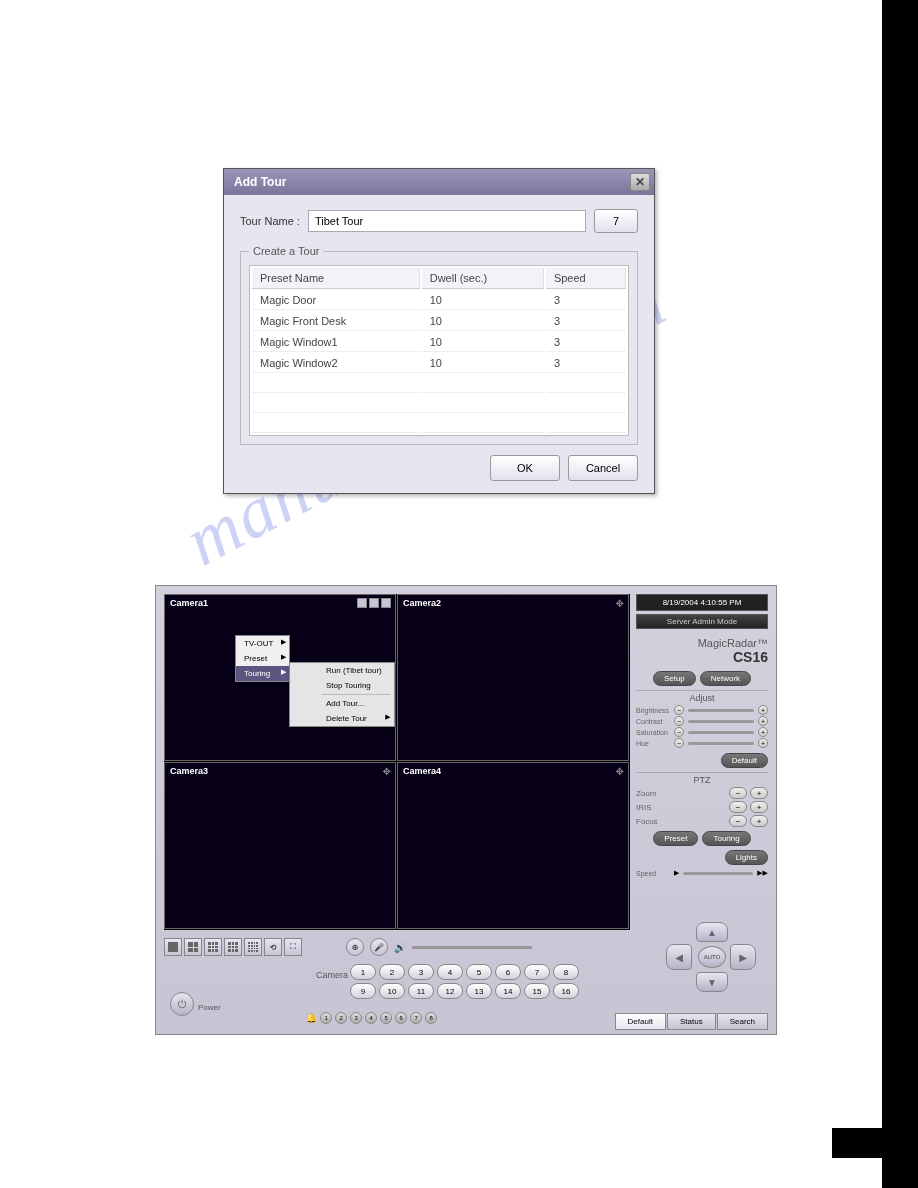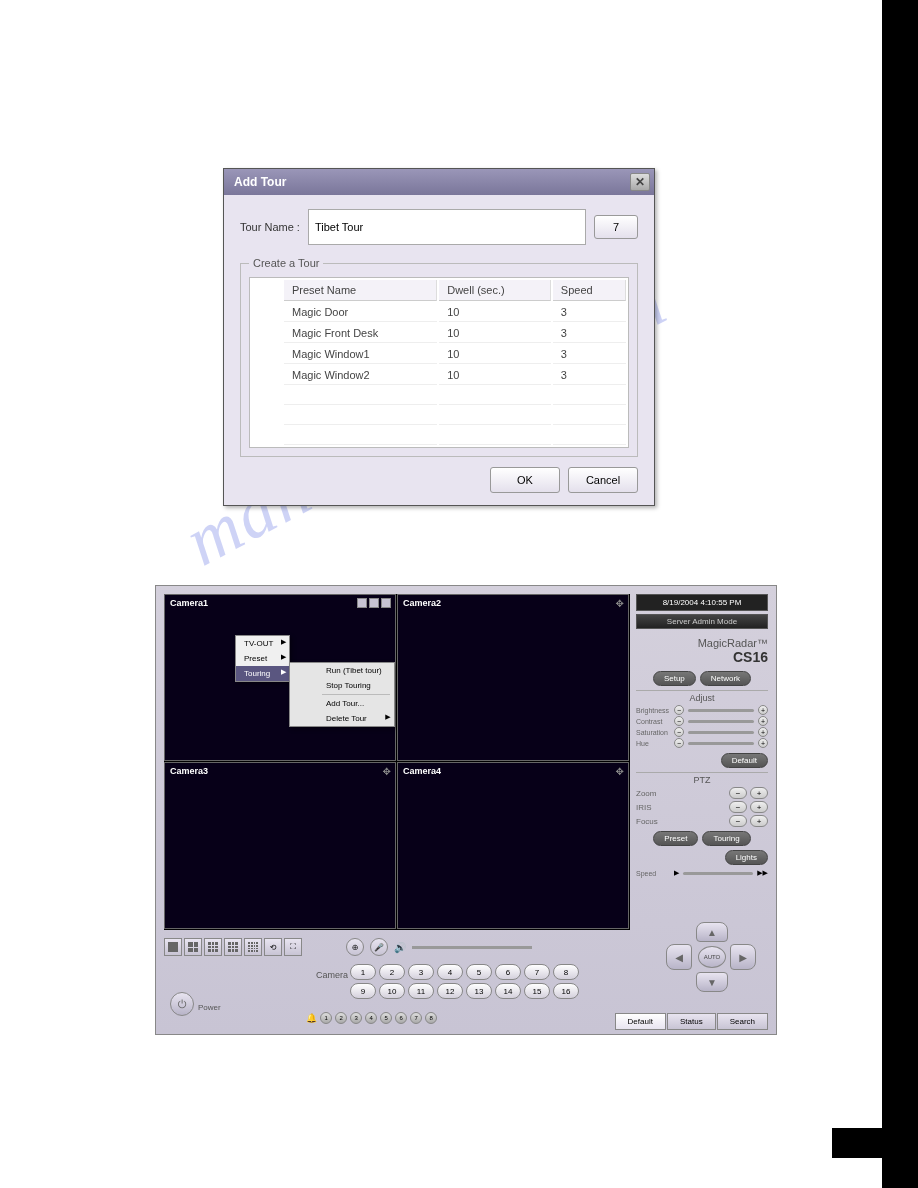--- a/index.html
+++ b/index.html
@@ -13,26 +13,26 @@
 
 
 .dialog { position: absolute; left: 223px; top: 168px; width: 432px; background: #e8e4f0; border: 1px solid #555; box-shadow: 2px 2px 4px rgba(0,0,0,0.3); }
 .titlebar { display: flex; align-items: center; justify-content: space-between; height: 26px; background: linear-gradient(180deg, #9a96b8 0%, #7a769a 100%); padding: 0 4px 0 10px; }
 .titlebar-text { color: #fff; font-size: 12px; font-weight: bold; }
 .close-btn { width: 20px; height: 18px; background: linear-gradient(180deg,#ddd,#aaa); border: 1px solid #888; border-radius: 2px; display: flex; align-items: center; justify-content: center; cursor: pointer; }
 .close-x { color: #444; font-size: 12px; font-weight: bold; }
 .dialog-body { padding: 14px 16px 12px 16px; }
 .name-row { display: flex; align-items: center; gap: 8px; margin-bottom: 12px; }
 .name-label { font-size: 11px; color: #333; }
-.name-input { flex: 1; height: 36px; background: #fff; border: 1px solid #aaa; padding: 2px 6px; font-size: 11px; }
+.name-input { flex: 1; height: 22px; background: #fff; border: 1px solid #aaa; padding: 2px 6px; font-size: 11px; }
 .num-btn { width: 44px; height: 24px; background: linear-gradient(180deg,#fff,#e4e0ec); border: 1px solid #999; border-radius: 3px; font-size: 11px; cursor: pointer; }
 
 .fieldset { border: 1px solid #bbb; padding: 8px; }
 .fieldset-legend { font-size: 11px; color: #555; padding: 0 4px; }
-.preset-table { width: 100%; background: #fff; border: 1px solid #bbb; font-size: 11px; padding-left: 32px; }
+.preset-table { width: 100%; background: #fff; border: 1px solid #bbb; font-size: 11px; }
 .preset-table thead th { text-align: left; padding: 4px 8px; background: #f4f2f8; border-bottom: 1px solid #ccc; border-right: 1px solid #ddd; font-weight: normal; color: #444; }
 .preset-table tbody td { padding: 3px 8px; border-bottom: 1px solid #eee; color: #444; }
 .preset-table tbody tr.empty td { height: 18px; }
 .add-del-row { display: flex; justify-content: flex-end; gap: 8px; margin-top: 8px; }
 .okcancel-row { display: flex; justify-content: flex-end; gap: 8px; margin-top: 10px; }
 .dlg-btn { min-width: 70px; height: 26px; background: linear-gradient(180deg,#fff,#e4e0ec); border: 1px solid #999; border-radius: 3px; font-size: 11px; cursor: pointer; }
 
 
 .app { position: absolute; left: 130px; top: 585px; width: 622px; height: 450px; background: linear-gradient(180deg,#d4d0dc 0%,#c8c4d4 100%); border: 1px solid #888; margin-left: 25px; }
 .video-area { position: absolute; left: 8px; top: 8px; width: 466px; height: 336px; background: #000; }

